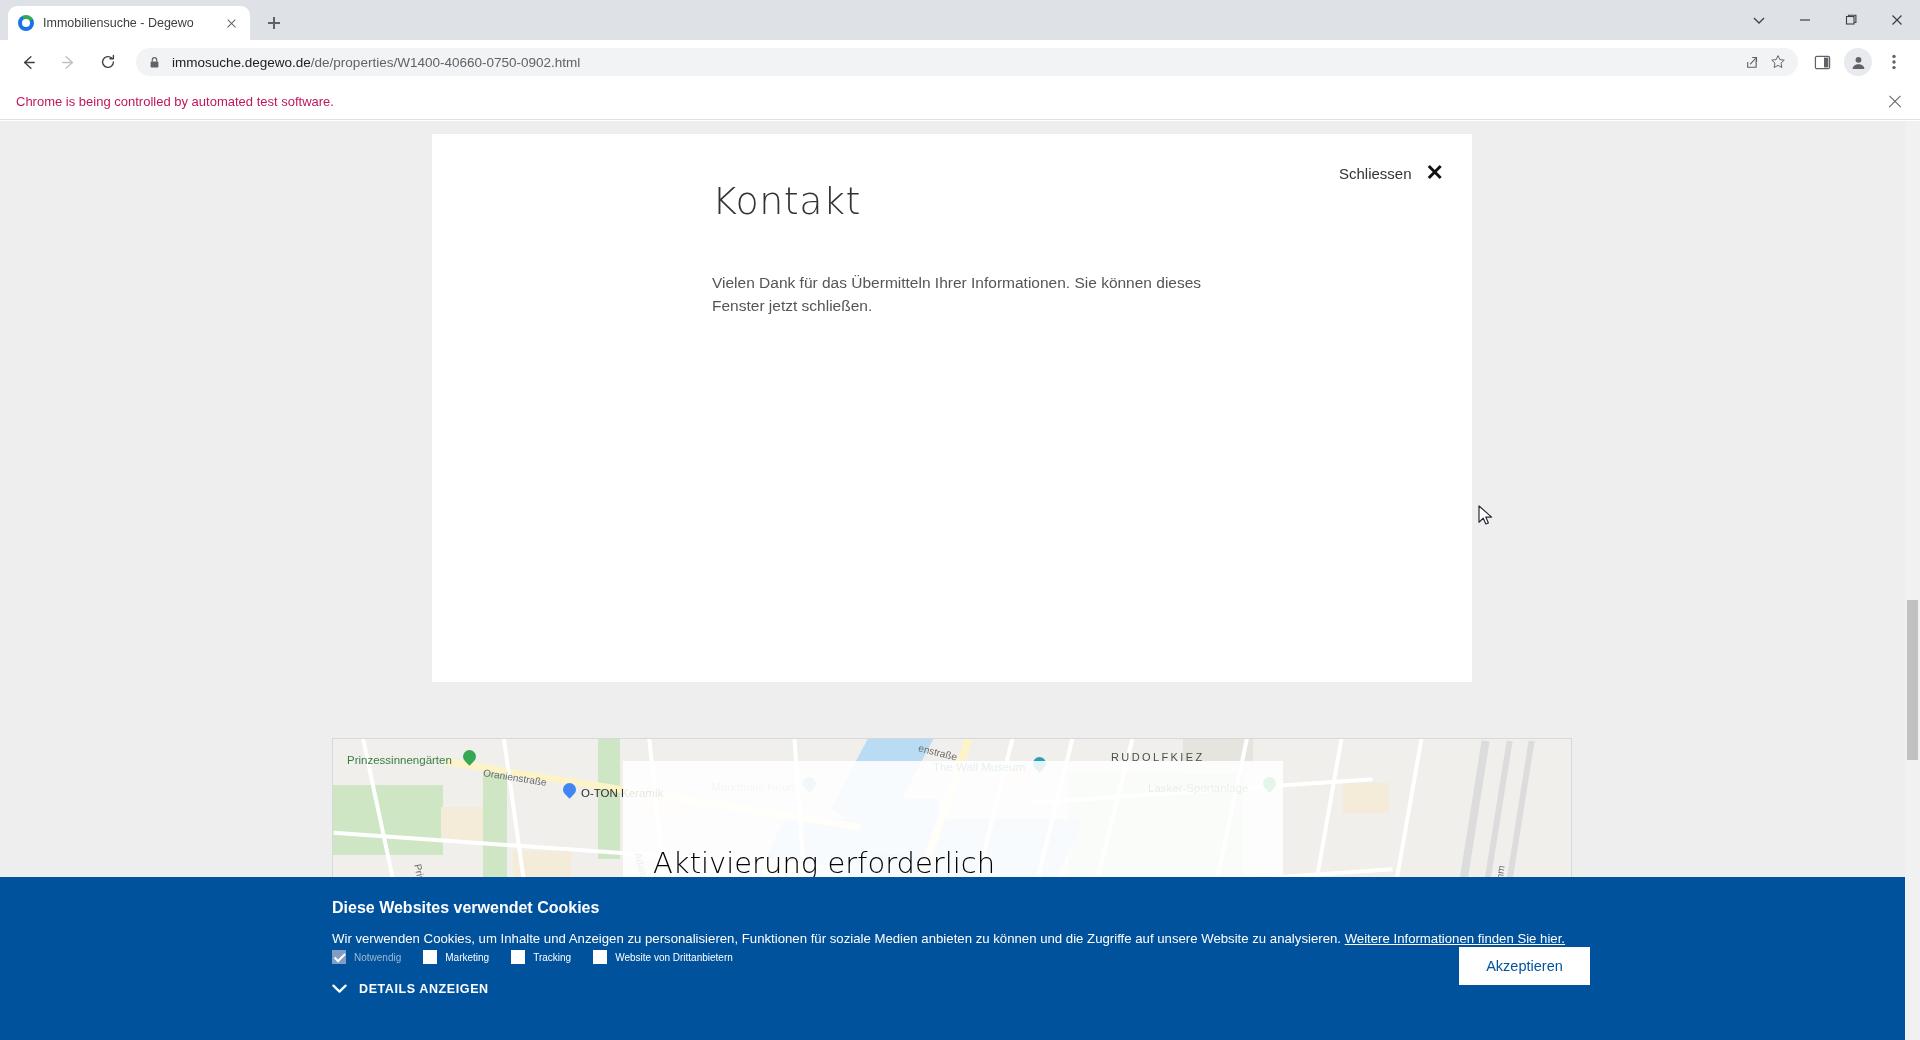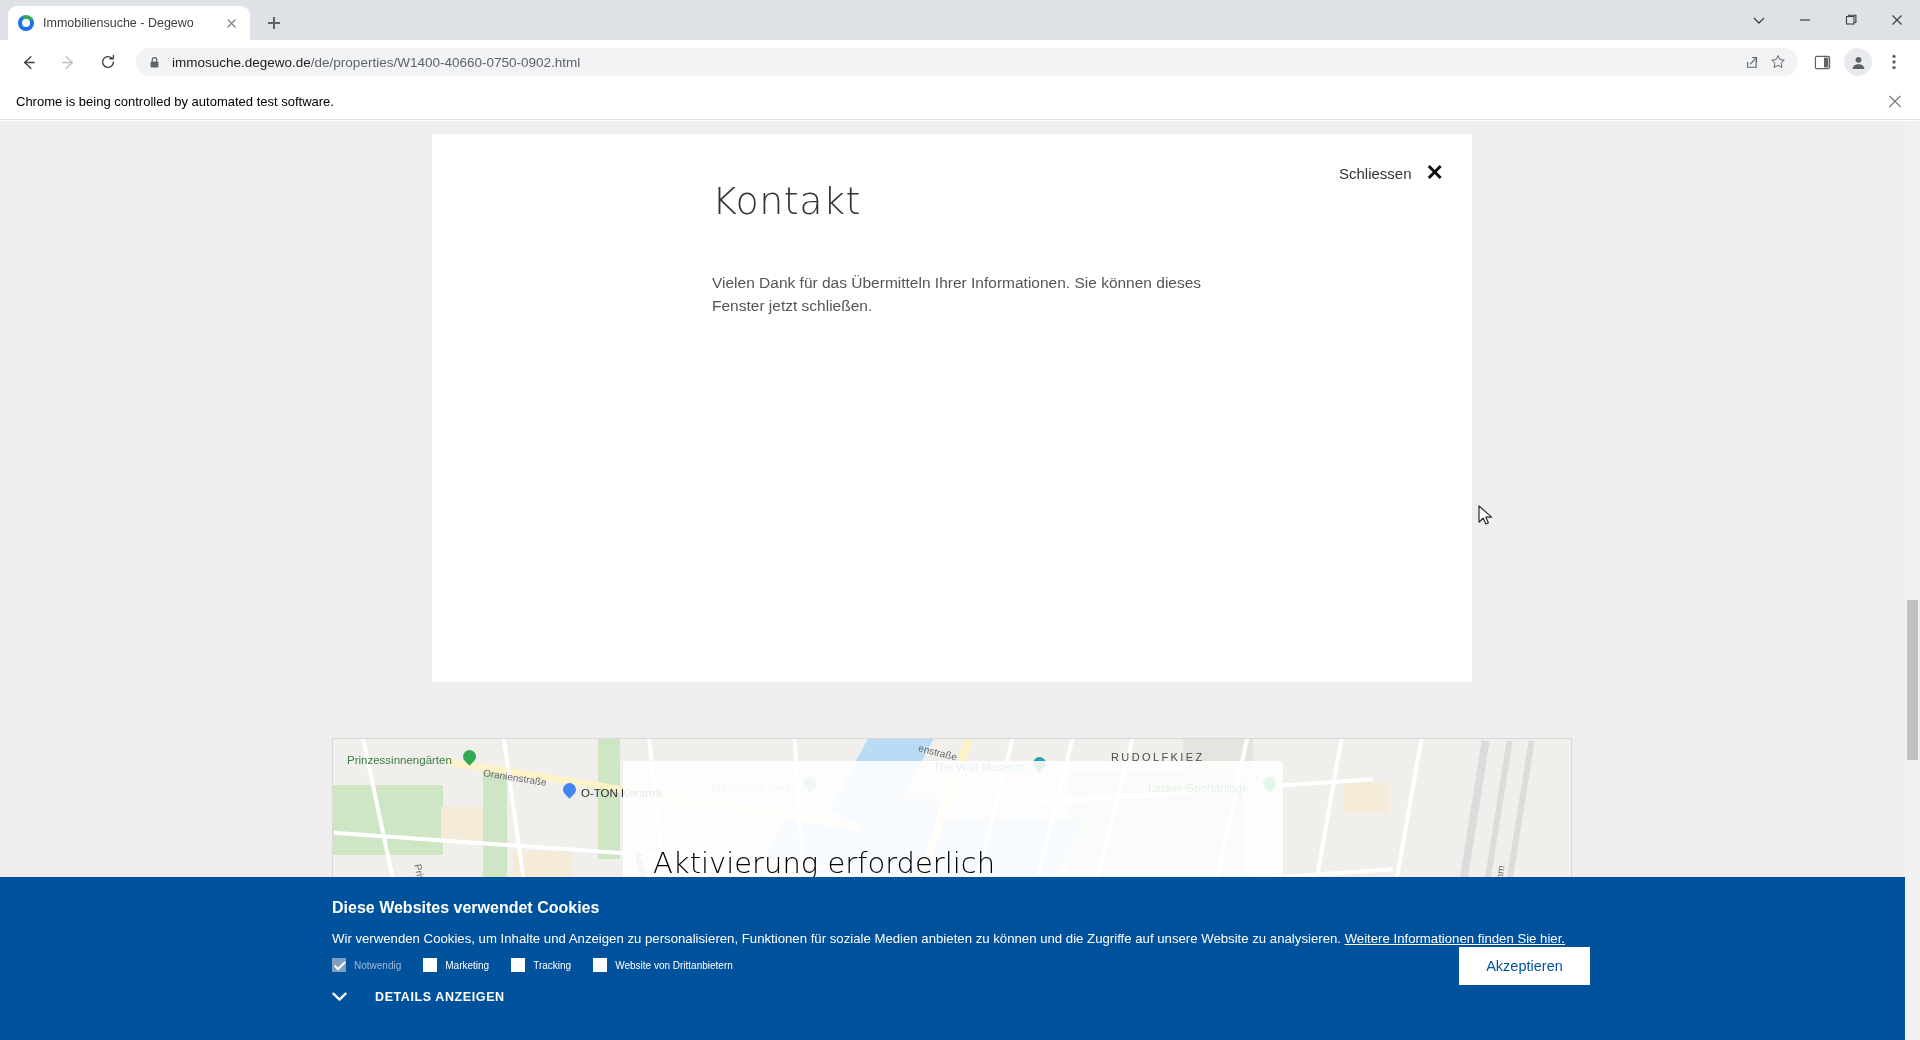--- a/index.html
+++ b/index.html
@@ -107,21 +107,21 @@
     cursor:pointer;
   }
 
   
   .infobar {
     height: 36px; background: #ffffff;
     border-bottom: 1px solid #e0e0e0;
     display: flex; align-items: center; padding: 0 16px;
     position: relative;
   }
-  .infobar-text { font-size: 13px; color: #000000; }
+  .infobar-text { font-size: 13px; color: #be185d; }
   .infobar-close {
     position: absolute; right: 14px; width: 22px; height: 22px; cursor: pointer;
   }
   .infobar-close::before, .infobar-close::after {
     content:""; position:absolute; left:3px; top:10.5px; width:16px; height:1.4px; background:#5f6368;
   }
   .infobar-close::before { transform: rotate(45deg); }
   .infobar-close::after  { transform: rotate(-45deg); }
 
   
@@ -212,41 +212,41 @@
 
   
   .cookie {
     position: absolute; left: 0; bottom: 0; width: 1920px; height: 163px;
     background: #00529c;
     color: #ffffff;
     font-family: "Liberation Sans", sans-serif;
   }
   .cookie-inner { position: relative; padding: 22px 330px 0 332px; height: 100%; }
   .cookie-title { font-size: 16px; font-weight: 700; margin-bottom: 14px; }
-  .cookie-text  { font-size: 13.2px; margin-bottom: 12px; }
+  .cookie-text  { font-size: 13.2px; margin-bottom: 4px; }
   .cookie-link  { color:#ffffff; text-decoration: underline; cursor:pointer; }
 
   .cookie-opts { display: flex; align-items: center; gap: 22px; margin-bottom: 18px; }
   .opt { display: flex; align-items: center; cursor: pointer; }
   .cb {
     width: 14px; height: 14px; margin-right: 8px; flex:0 0 14px;
     background: #ffffff; position: relative;
   }
   .cb.checked { background: #7f9ec2; }
   .cb.checked::after {
     content:""; position:absolute; left:4.5px; top:1px; width:4px; height:8.5px;
     border: solid #ffffff; border-width: 0 2px 2px 0; transform: rotate(45deg);
   }
   .opt-label { font-size: 10px; }
   .opt.disabled .opt-label { color: #9fb8d2; }
 
   .details-row { display:flex; align-items:center; cursor:pointer; }
   .chevron { margin-right: 12px; display:flex; align-items:center; }
   .details-label {
-    font-size: 12.5px; font-weight: 700; letter-spacing: 0.6px; margin-left: 16px;
+    font-size: 12.5px; font-weight: 700; letter-spacing: 0.6px;
   }
 
   .accept-btn {
     position: absolute; right: 330px; top: 70px;
     width: 131px; height: 38px;
     background: #ffffff; color: #00529c;
     font-size: 14.5px; border: none; cursor: pointer;
     display:flex; align-items:center; justify-content:center;
     font-family: "Liberation Sans", sans-serif;
   }

